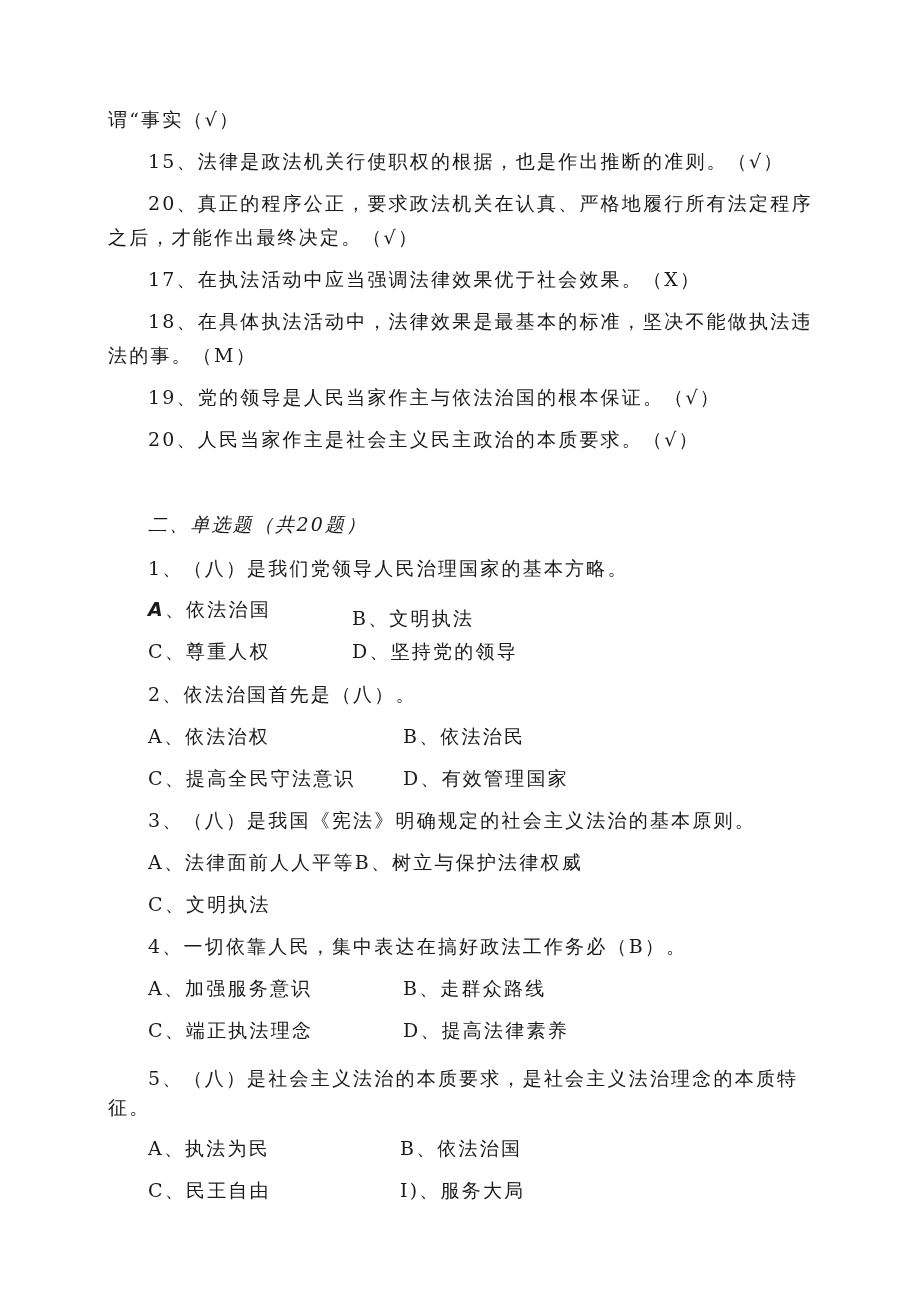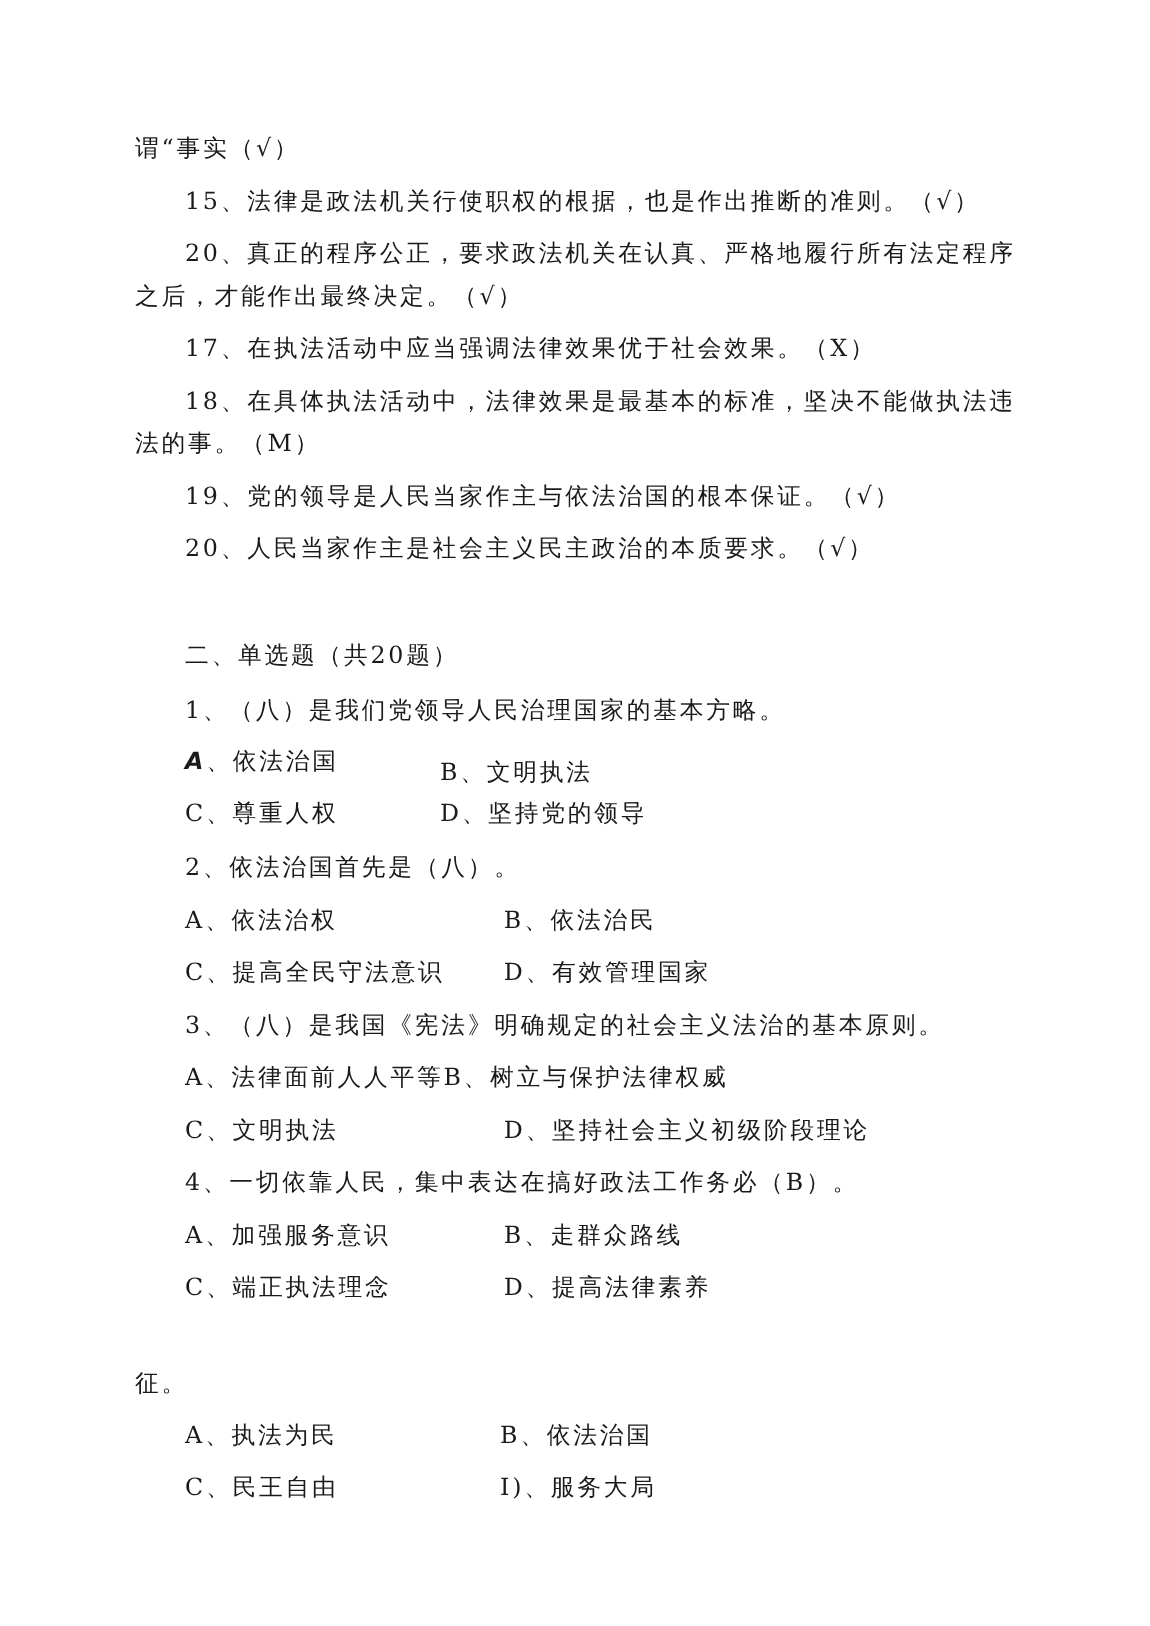--- a/index.html
+++ b/index.html
@@ -49,46 +49,46 @@
   <div class="line" style="left:108px; top:107px;">谓“事实（√）</div>
   <div class="line" style="left:148px; top:149px;">15、法律是政法机关行使职权的根据，也是作出推断的准则。（√）</div>
   <div class="line" style="left:148px; top:191px;">20、真正的程序公正，要求政法机关在认真、严格地履行所有法定程序</div>
   <div class="line" style="left:108px; top:225px;">之后，才能作出最终决定。（√）</div>
   <div class="line" style="left:148px; top:267px;">17、在执法活动中应当强调法律效果优于社会效果。（X）</div>
   <div class="line" style="left:148px; top:309px;">18、在具体执法活动中，法律效果是最基本的标准，坚决不能做执法违</div>
   <div class="line" style="left:108px; top:343px;">法的事。（M）</div>
   <div class="line" style="left:148px; top:385px;">19、党的领导是人民当家作主与依法治国的根本保证。（√）</div>
   <div class="line" style="left:148px; top:427px;">20、人民当家作主是社会主义民主政治的本质要求。（√）</div>
 
-  <div class="line" style="left:148px; top:512px;">二、单选题（共20题）</div>
+  <div class="line" style="left:148px; top:512px;font-style:italic;">二、单选题（共20题）</div>
 
   <div class="line" style="left:148px; top:556px;">1、（八）是我们党领导人民治理国家的基本方略。</div>
   <div class="opt" style="left:148px; top:597px;">
     <span class="italic-a">A</span><span>、依法治国</span>
   </div>
   <div class="opt" style="left:352px; top:606px;">B、文明执法</div>
   <div class="opt" style="left:148px; top:639px;">C、尊重人权</div>
   <div class="opt" style="left:352px; top:639px;">D、坚持党的领导</div>
 
   <div class="line" style="left:148px; top:682px;">2、依法治国首先是（八）。</div>
   <div class="opt" style="left:148px; top:724px;">A、依法治权</div>
   <div class="opt" style="left:403px; top:724px;">B、依法治民</div>
   <div class="opt" style="left:148px; top:766px;">C、提高全民守法意识</div>
   <div class="opt" style="left:403px; top:766px;">D、有效管理国家</div>
 
   <div class="line" style="left:148px; top:808px;">3、（八）是我国《宪法》明确规定的社会主义法治的基本原则。</div>
   <div class="opt" style="left:148px; top:850px;">A、法律面前人人平等B、树立与保护法律权威</div>
   <div class="opt" style="left:148px; top:892px;">C、文明执法</div>
-  <div class="opt" style="left:403px; top:892px;">D、坚持社会主义初级阶段理论</div>
 
   <div class="line" style="left:148px; top:934px;">4、一切依靠人民，集中表达在搞好政法工作务必（B）。</div>
   <div class="opt" style="left:148px; top:976px;">A、加强服务意识</div>
   <div class="opt" style="left:403px; top:976px;">B、走群众路线</div>
   <div class="opt" style="left:148px; top:1018px;">C、端正执法理念</div>
   <div class="opt" style="left:403px; top:1018px;">D、提高法律素养</div>
 
+  <div class="line" style="left:148px; top:1066px;">5、（八）是社会主义法治的本质要求，是社会主义法治理念的本质特</div>
   <div class="line" style="left:108px; top:1095px;">征。</div>
   <div class="opt" style="left:148px; top:1136px;">A、执法为民</div>
   <div class="opt" style="left:400px; top:1136px;">B、依法治国</div>
   <div class="opt" style="left:148px; top:1178px;">C、民王自由</div>
   <div class="opt" style="left:400px; top:1178px;">I)、服务大局</div>
 
 </div>
 
 </body></html>

